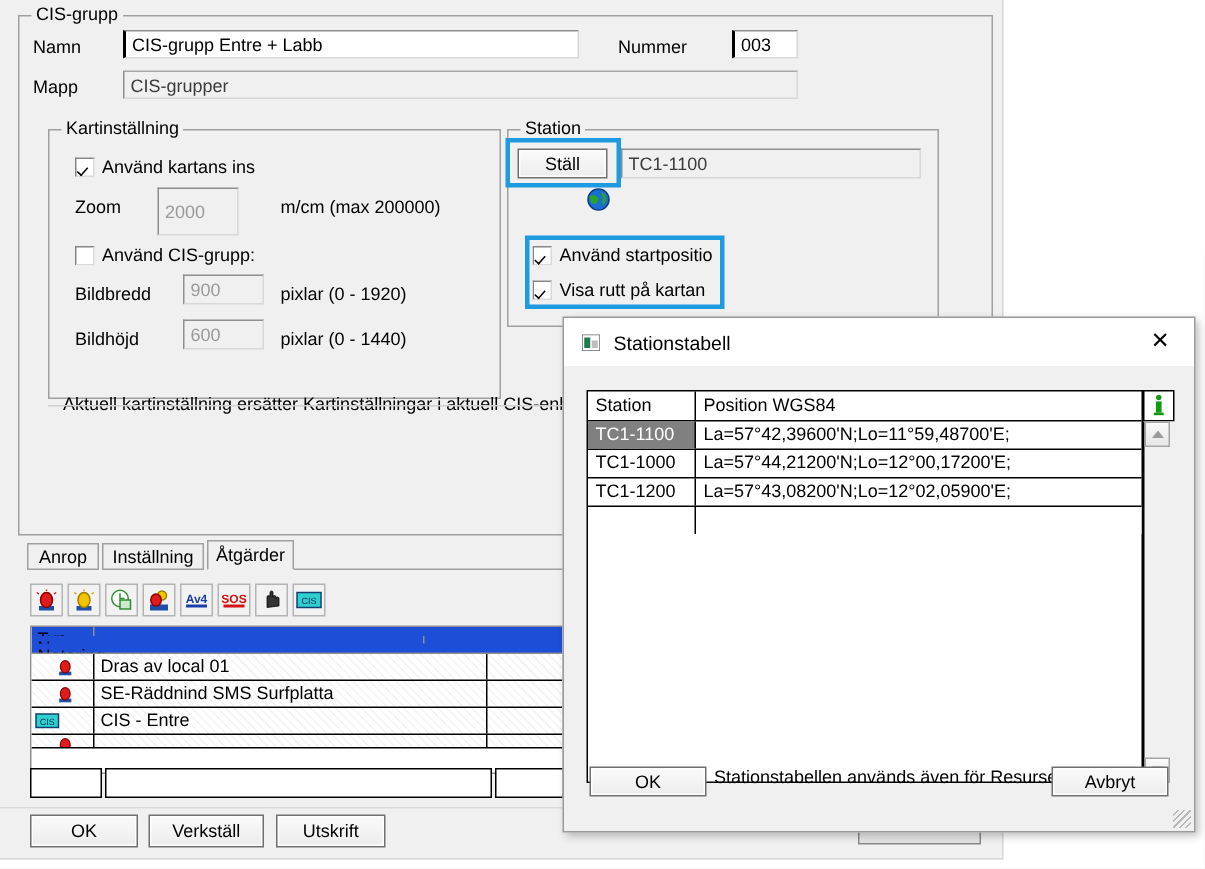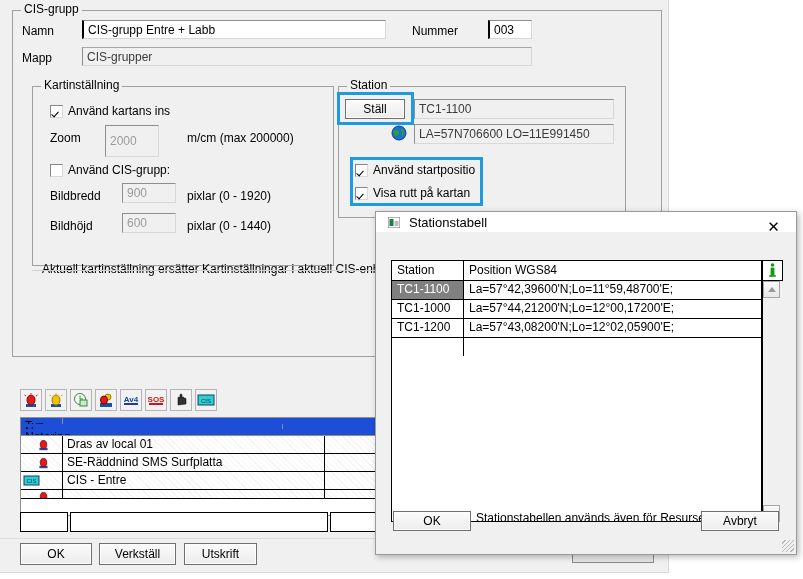--- a/index.html
+++ b/index.html
@@ -116,21 +116,21 @@
   .grow .gc.sel{background:#8f8f8f;}
   
   #dialog{
     position:absolute;left:375px;top:211px;width:422px;height:344px;
     background:#f0f0f0;
     border:1px solid #9a9a9a;
     box-shadow:2px 2px 6px rgba(0,0,0,.28);
     box-sizing:border-box;
   }
   #dlg-title{
-    position:absolute;left:0;top:0;right:0;height:20px;
+    position:absolute;left:0;top:0;right:0;height:32px;
     background:#ffffff;
     display:flex;align-items:center;
   }
   #dlg-title .dicon{width:12px;height:11px;margin-left:12px;margin-right:9px;position:relative;flex:none;}
   #dlg-title .ttl{font-size:13px;color:#000;}
   #dlg-close{
     position:absolute;right:0;top:0;width:45px;height:30px;
     display:flex;align-items:center;justify-content:center;font-size:15px;color:#000;
   }
   .dgrid{position:absolute;background:#fff;border:1px solid #000;box-sizing:border-box;}
@@ -205,37 +205,42 @@
   <div class="btn" style="left:345px;top:99px;width:60px;height:20px;">Ställ</div>
   <div class="tf readonly" style="left:414px;top:99px;width:200px;height:20px;">TC1-1100</div>
 
   <div style="position:absolute;left:390px;top:124px;width:18px;height:18px;display:flex;align-items:center;justify-content:center;">
     <svg width="16" height="16" viewBox="0 0 16 16">
       <circle cx="8" cy="8" r="7" fill="#1a6fd4" stroke="#0a3f82" stroke-width="1"></circle>
       <path d="M2 6 q3 -2 5 0 q2 2 0 4 q-2 2 -4 0 z" fill="#29a329"></path>
       <path d="M10 3 q3 1 3 4 q0 3 -2 5 q-1 -3 0 -5 q-1 -2 -1 -4 z" fill="#29a329"></path>
     </svg>
   </div>
-  <div class="tf readonly" style="left:414px;top:124px;width:200px;height:20px;">LA=57N706600 LO=11E991450</div>
 
   <div class="chk checked" style="left:355px;top:163px;width:122px;height:14px;">
     <span class="box"></span>
     <span class="ctext">Använd startpositio</span>
   </div>
   <div class="chk checked" style="left:355px;top:186px;width:122px;height:14px;">
     <span class="box"></span>
     <span class="ctext">Visa rutt på kartan</span>
   </div>
 
   <div class="hl" style="left:337px;top:92px;width:77px;height:33px;"></div>
   <div class="hl" style="left:350px;top:157px;width:133px;height:49px;"></div>
 
   <div class="lbl" style="left:42px;top:262px;">Aktuell kartinställning ersätter Kartinställningar i aktuell CIS-enheter</div>
   <div style="position:absolute;left:32px;top:270px;width:600px;height:1px;background:#d0d0d0;"></div>
 
+  <div class="tabstrip" style="left:18px;top:360px;width:640px;height:20px;">
+    <div class="tab" style="left:0px;top:2px;width:48px;height:18px;">Anrop</div>
+    <div class="tab" style="left:50px;top:2px;width:68px;height:18px;">Inställning</div>
+    <div class="tab active" style="left:120px;top:0px;width:58px;height:20px;">Åtgärder</div>
+    <div style="position:absolute;left:178px;top:19px;width:462px;height:1px;background:#a0a0a0;"></div>
+  </div>
 
   <div class="tbbtn" style="left:20px;top:389px;">
     <svg width="16" height="16" viewBox="0 0 16 16">
       <rect x="3" y="12" width="10" height="3" fill="#1d4ea8"></rect>
       <ellipse cx="8" cy="8" rx="4" ry="5" fill="#e01b1b" stroke="#8c0000"></ellipse>
       <path d="M8 2 v-1 M3 4 l-1.5 -1 M13 4 l1.5 -1" stroke="#e01b1b" stroke-width="1"></path>
     </svg>
   </div>
   <div class="tbbtn" style="left:45px;top:389px;">
     <svg width="16" height="16" viewBox="0 0 16 16">

